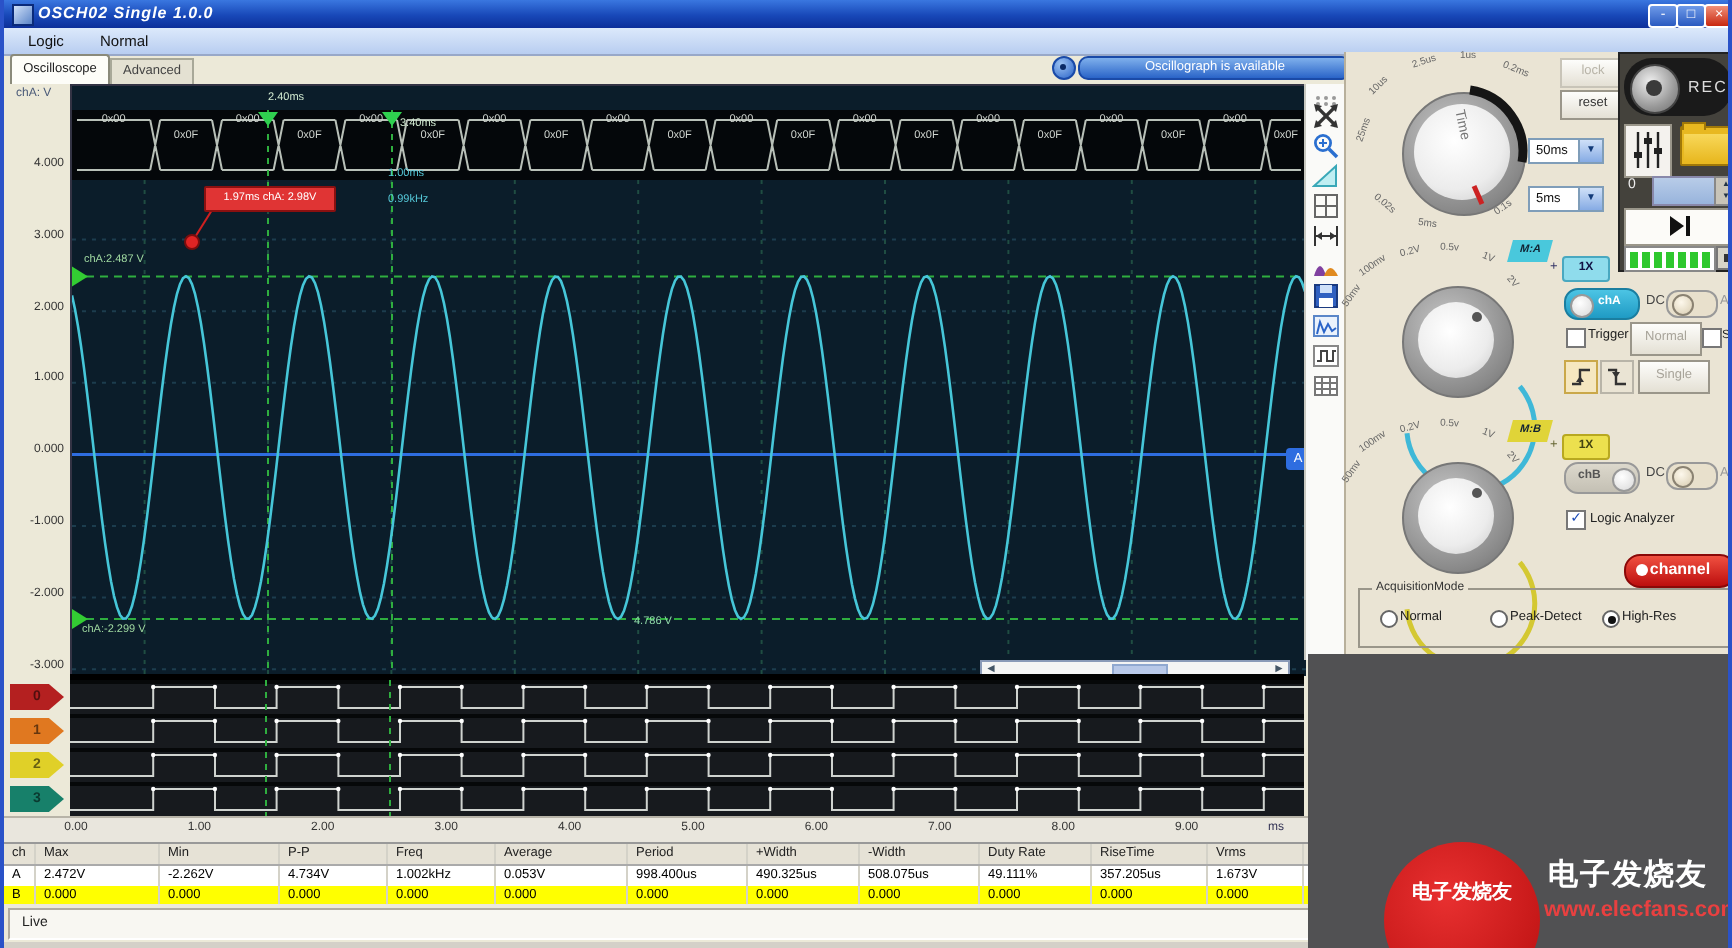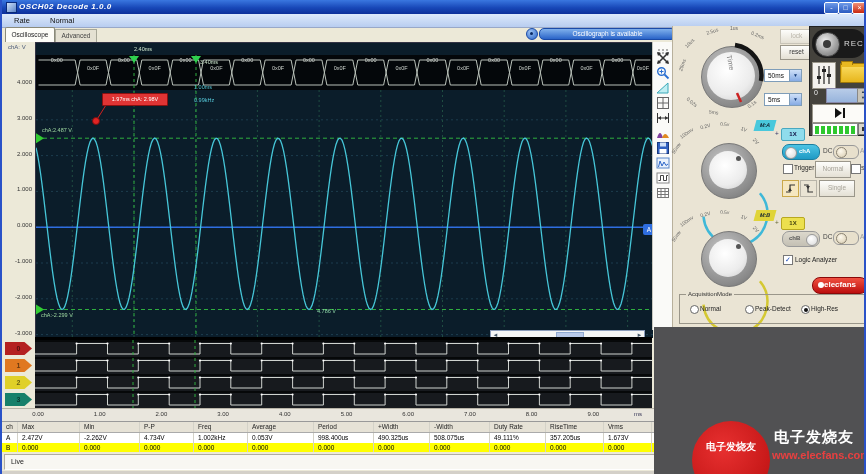--- a/index.html
+++ b/index.html
@@ -92,28 +92,28 @@
   .wm1{position:absolute;left:120px;top:101px;font-size:15px;font-weight:bold;color:#fff;letter-spacing:1px;}
   .wm2{position:absolute;left:118px;top:122px;font-size:11px;font-weight:bold;color:#e84040;}
 </style>
 </head>
 <body>
 
 <div class="app">
 
   <div class="titlebar">
     <div class="appicon"></div>
-    <div class="apptitle">OSCH02   Decode 1.0.0</div>
+    <div class="apptitle">OSCH02   Single 1.0.0</div>
     <div class="winbtn btn-min">-</div>
     <div class="winbtn btn-max">□</div>
     <div class="winbtn btn-close">×</div>
   </div>
 
   <div class="menubar">
-    <div class="menuitem" style="left:12px;">Rate</div>
+    <div class="menuitem" style="left:12px;">Logic</div>
     <div class="menuitem" style="left:48px;">Normal</div>
   </div>
 
   <div class="tab tab-active">Oscilloscope</div>
   <div class="tab tab-idle">Advanced</div>
 
   <div class="bannerdot">
       <i></i>
     </div>
   <div class="banner">Oscillograph is available</div>
@@ -619,21 +619,21 @@
       <div class="kn" style="left:23px;"></div>
     </div>
     <div class="lbl" style="left:150px;top:207px;color:#444;">DC</div>
     <div class="toggle" style="left:160px;top:205px;">
         <div class="kn" style="left:2px;"></div>
       </div>
     <div class="lbl" style="left:187px;top:207px;color:#999;">AC</div>
     <div class="cb" style="left:110px;top:229px;">✓</div>
     <div class="lbl" style="left:122px;top:230px;">Logic Analyzer</div>
 
-    <div class="support"><i></i><span>elecfans</span></div>
+    <div class="support"><i></i><span>channel</span></div>
 
     <div class="acq">
       <div class="acqtitle">AcquisitionMode</div>
       <div id="acqopts">
           <div class="radio" style="left: 10px; top: 10px;"></div>
           <div class="lbl" style="left: 20px; top: 10px;">Normal</div>
           <div class="radio" style="left: 65px; top: 10px;"></div>
           <div class="lbl" style="left: 75px; top: 10px;">Peak-Detect</div>
           <div class="radio" style="left: 121px; top: 10px;">
             <i></i>

